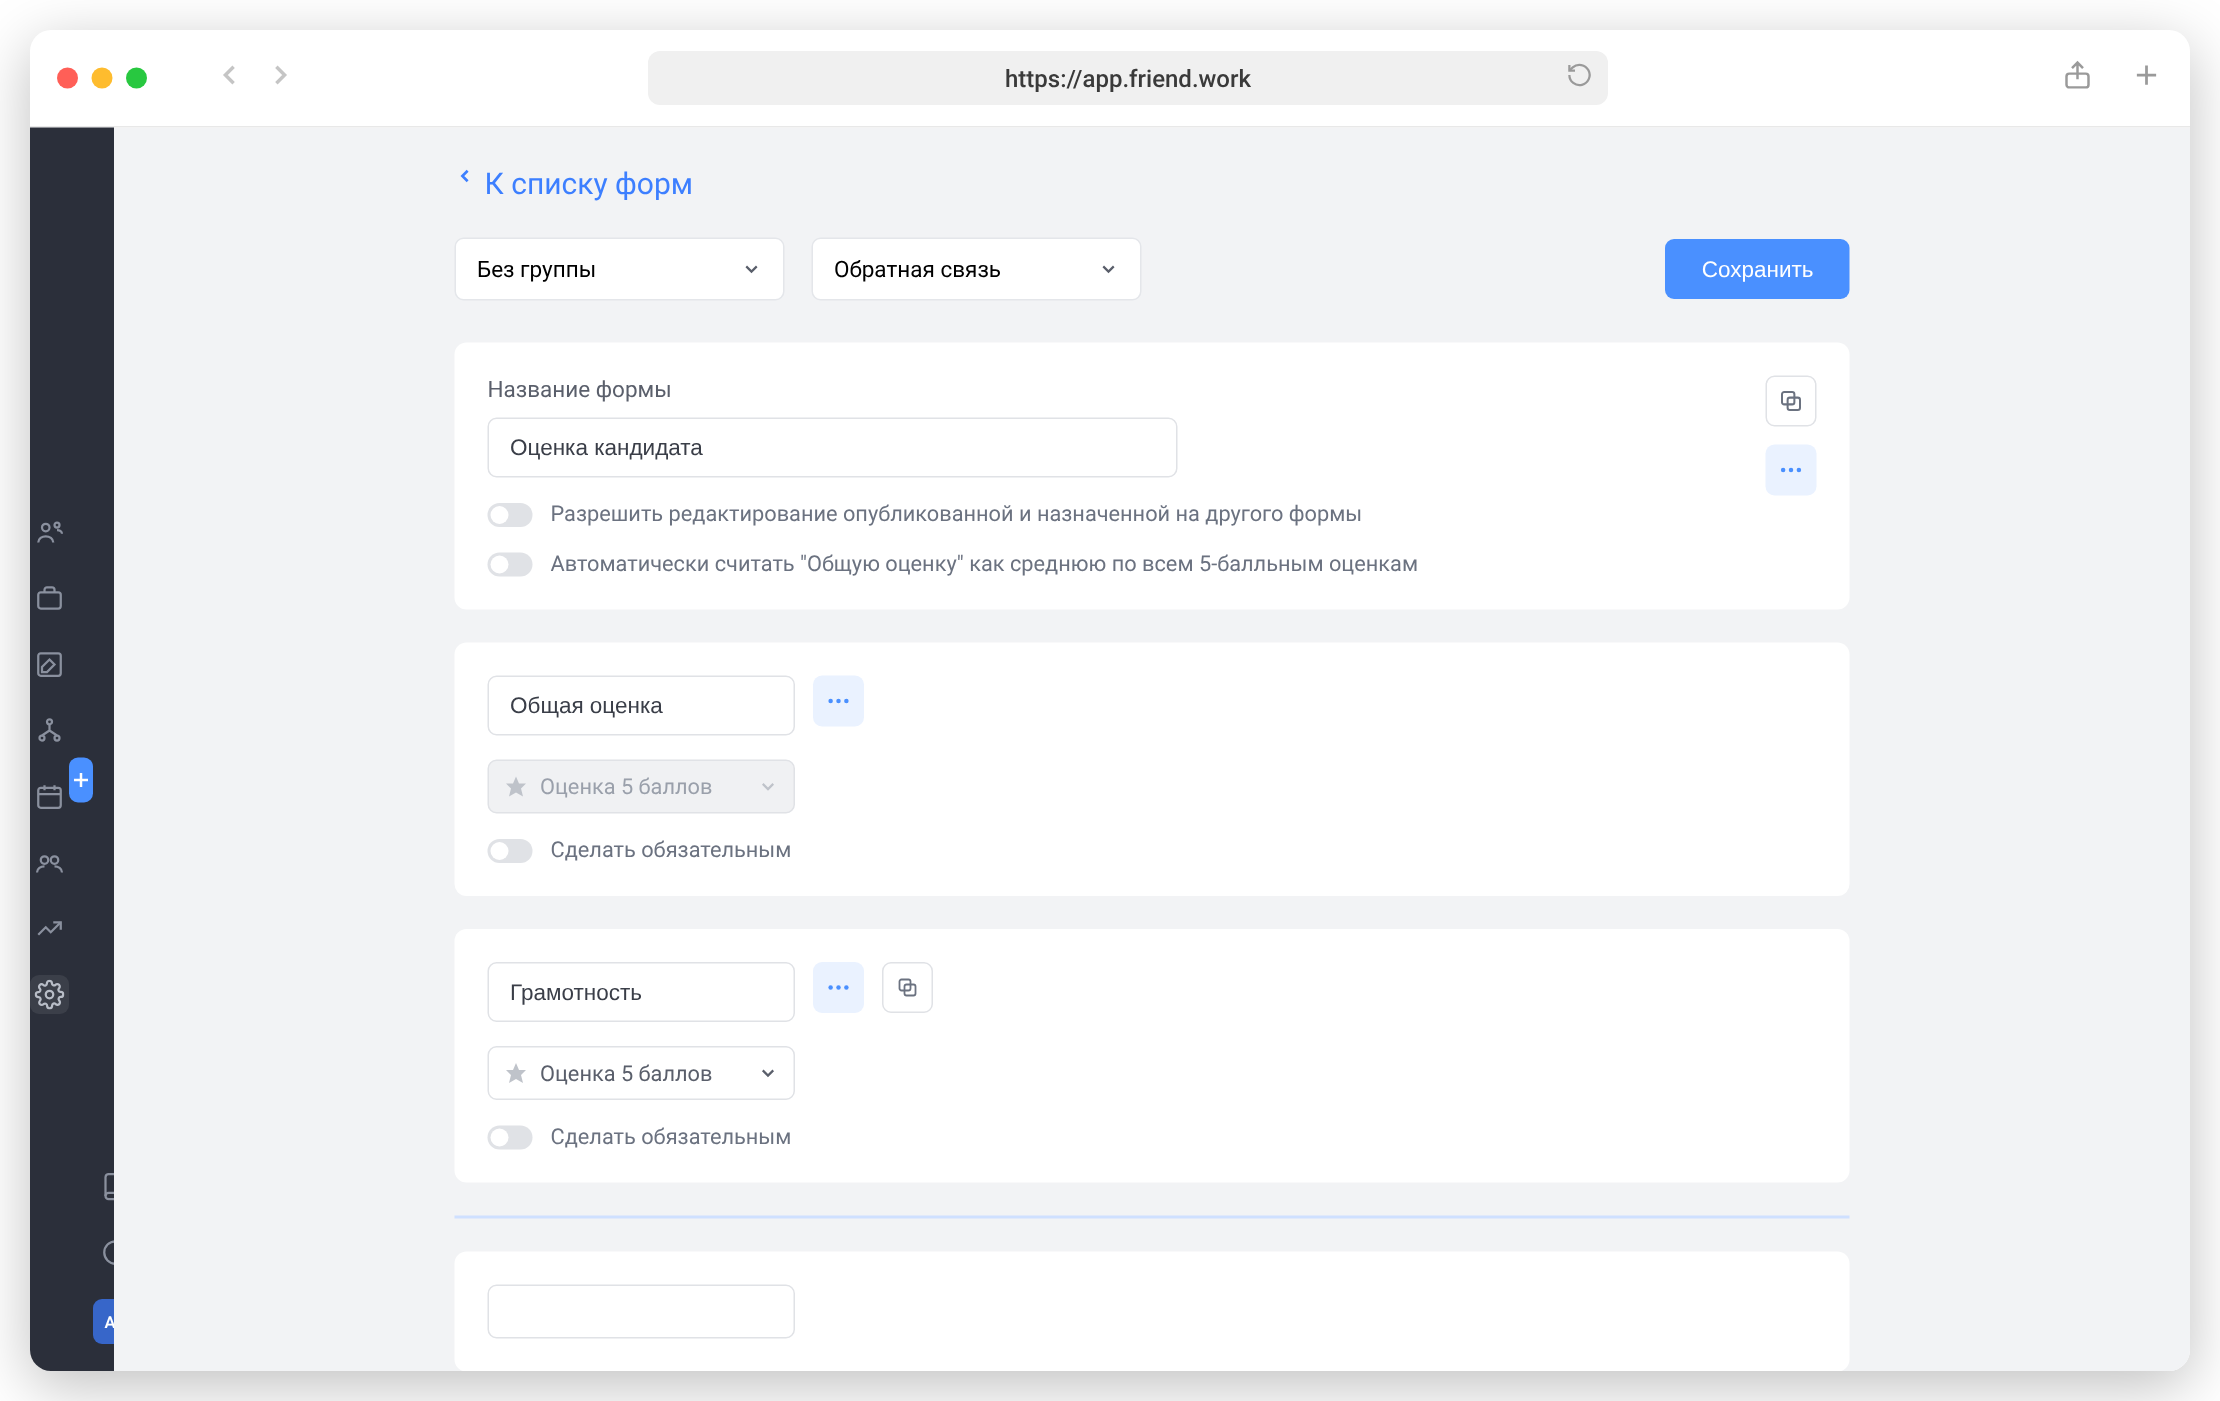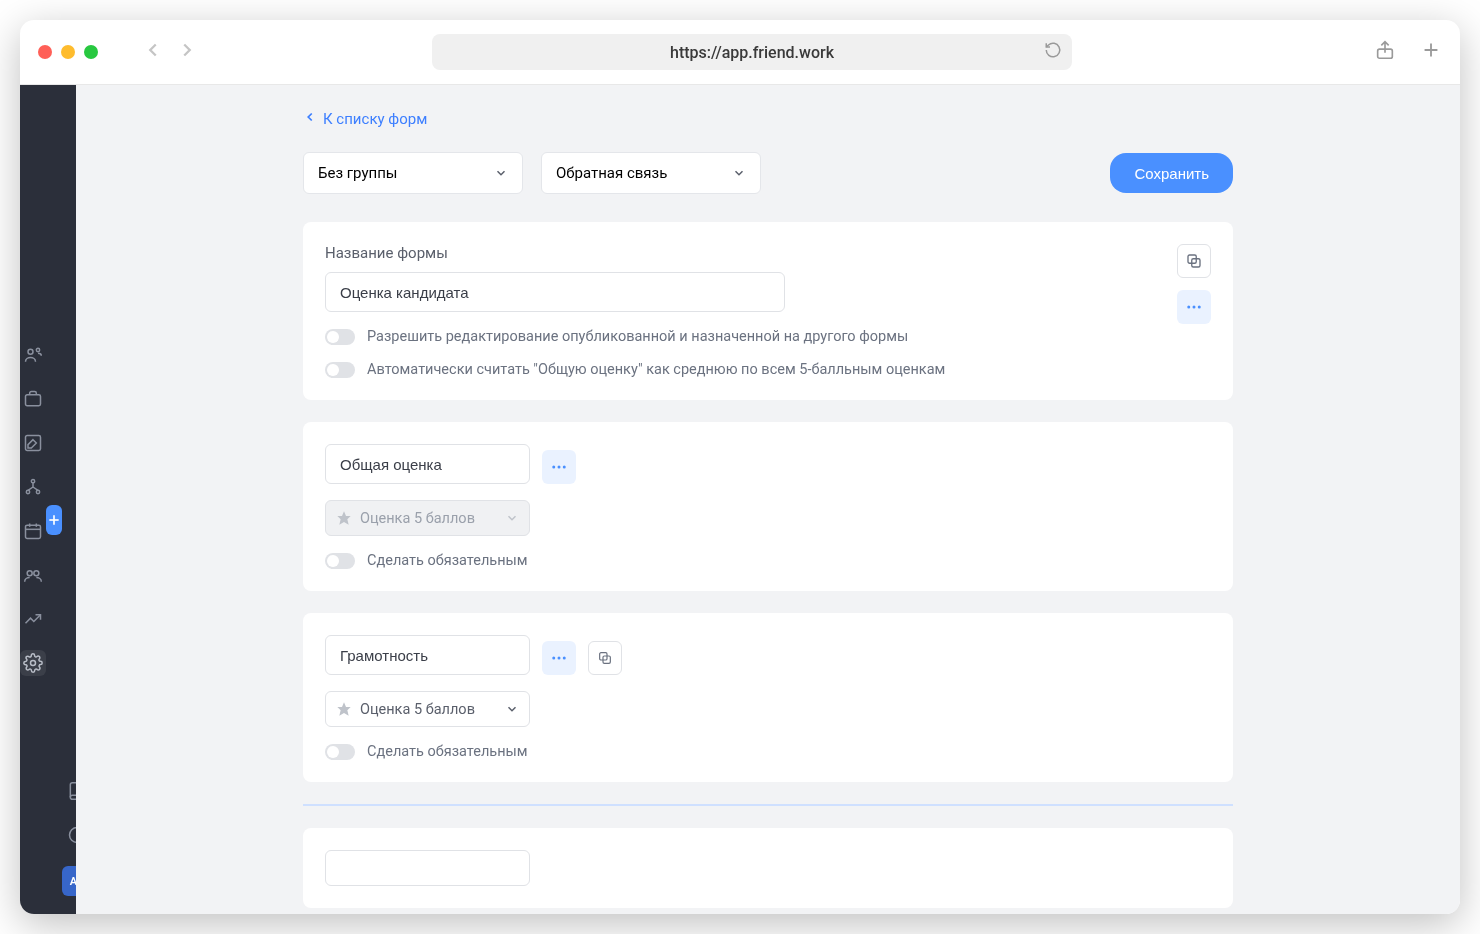--- a/index.html
+++ b/index.html
@@ -77,35 +77,35 @@
     }
     .sidebar-bottom { margin-top: auto; display: flex; flex-direction: column; gap: 18px; align-items: center; padding-bottom: 18px; }
     .avatar-badge {
       width: 30px; height: 30px; border-radius: 6px; background: #3766c9; color: #fff;
       display: flex; align-items: center; justify-content: center; font-size: 11px; font-weight: 600;
     }
 
     .main { flex: 1; background: #f2f3f5; overflow-y: auto; padding: 0 0 20px 0; }
     .main-inner { max-width: 970px; margin: 0 auto; padding: 25px 20px; }
 
-    .back-link { display: flex; align-items: flex-start; gap: 6px; color: #3d7fff; font-size: 15px; margin-bottom: 24px; cursor: pointer; }
+    .back-link { display: flex; align-items: flex-start; gap: 6px; color: #3d7fff; font-size: 20px; margin-bottom: 24px; cursor: pointer; }
     .back-link svg { width: 14px; height: 14px; }
 
     .top-row { display: flex; gap: 18px; align-items: center; margin-bottom: 28px; }
     .dropdown {
       height: 42px; background: #fff; border: 1px solid #e4e6ea; border-radius: 6px;
       display: flex; align-items: center; justify-content: space-between;
       padding: 0 14px; font-size: 15px; color: #000000; cursor: pointer;
     }
     .dropdown.group { width: 220px; }
     .dropdown.type { width: 220px; }
     .dropdown svg { width: 14px; height: 14px; color: #5a5f6b; }
     .save-btn {
       margin-left: auto; height: 40px; padding: 0 24px; background: #4a90ff; color: #fff;
-      border: none; border-radius: 16px; font-size: 15px; cursor: pointer;
+      border: none; border-radius: 6px; font-size: 15px; cursor: pointer;
     }
 
     .card {
       background: #fff; border-radius: 8px; padding: 22px 22px; margin-bottom: 22px;
       position: relative;
     }
     .card .field-label { font-size: 15px; color: #5a5f6b; margin-bottom: 10px; }
     .text-input {
       width: 460px; height: 40px; border: 1px solid #e0e2e6; border-radius: 6px;
       padding: 0 14px; font-size: 15px; color: #3a3e48; background: #fff;
@@ -124,21 +124,21 @@
     .card-actions { position: absolute; right: 22px; top: 22px; display: flex; flex-direction: column; gap: 12px; align-items: flex-end; }
     .icon-btn {
       width: 34px; height: 34px; border: 1px solid #e0e2e6; border-radius: 6px;
       display: flex; align-items: center; justify-content: center; color: #6b7280; cursor: pointer; background: #fff;
     }
     .more-btn {
       width: 34px; height: 34px; display: flex; align-items: center; justify-content: center;
       color: #4a90ff; cursor: pointer; background: #eaf2ff; border-radius: 6px; border: none;
     }
 
-    .block-header { display: flex; align-items: flex-end; gap: 12px; margin-bottom: 16px; }
+    .block-header { display: flex; align-items: flex-start; gap: 12px; margin-bottom: 16px; }
     .type-select {
       width: 205px; height: 36px; border: 1px solid #e0e2e6; border-radius: 6px; background: #fff;
       display: flex; align-items: center; gap: 8px; padding: 0 10px; font-size: 14.5px; color: #5a5f6b;
     }
     .type-select.disabled { background: #f0f1f3; color: #9aa0ab; }
     .type-select svg.star { width: 16px; height: 16px; color: #bfc3ca; }
     .type-select svg.chev { width: 14px; height: 14px; margin-left: auto; color: #5a5f6b; }
     .type-select.disabled svg.chev { color: #bfc3ca; }
 
     .divider-blue { height: 2px; background: #cfe0ff; margin: 0 0 22px 0; }

